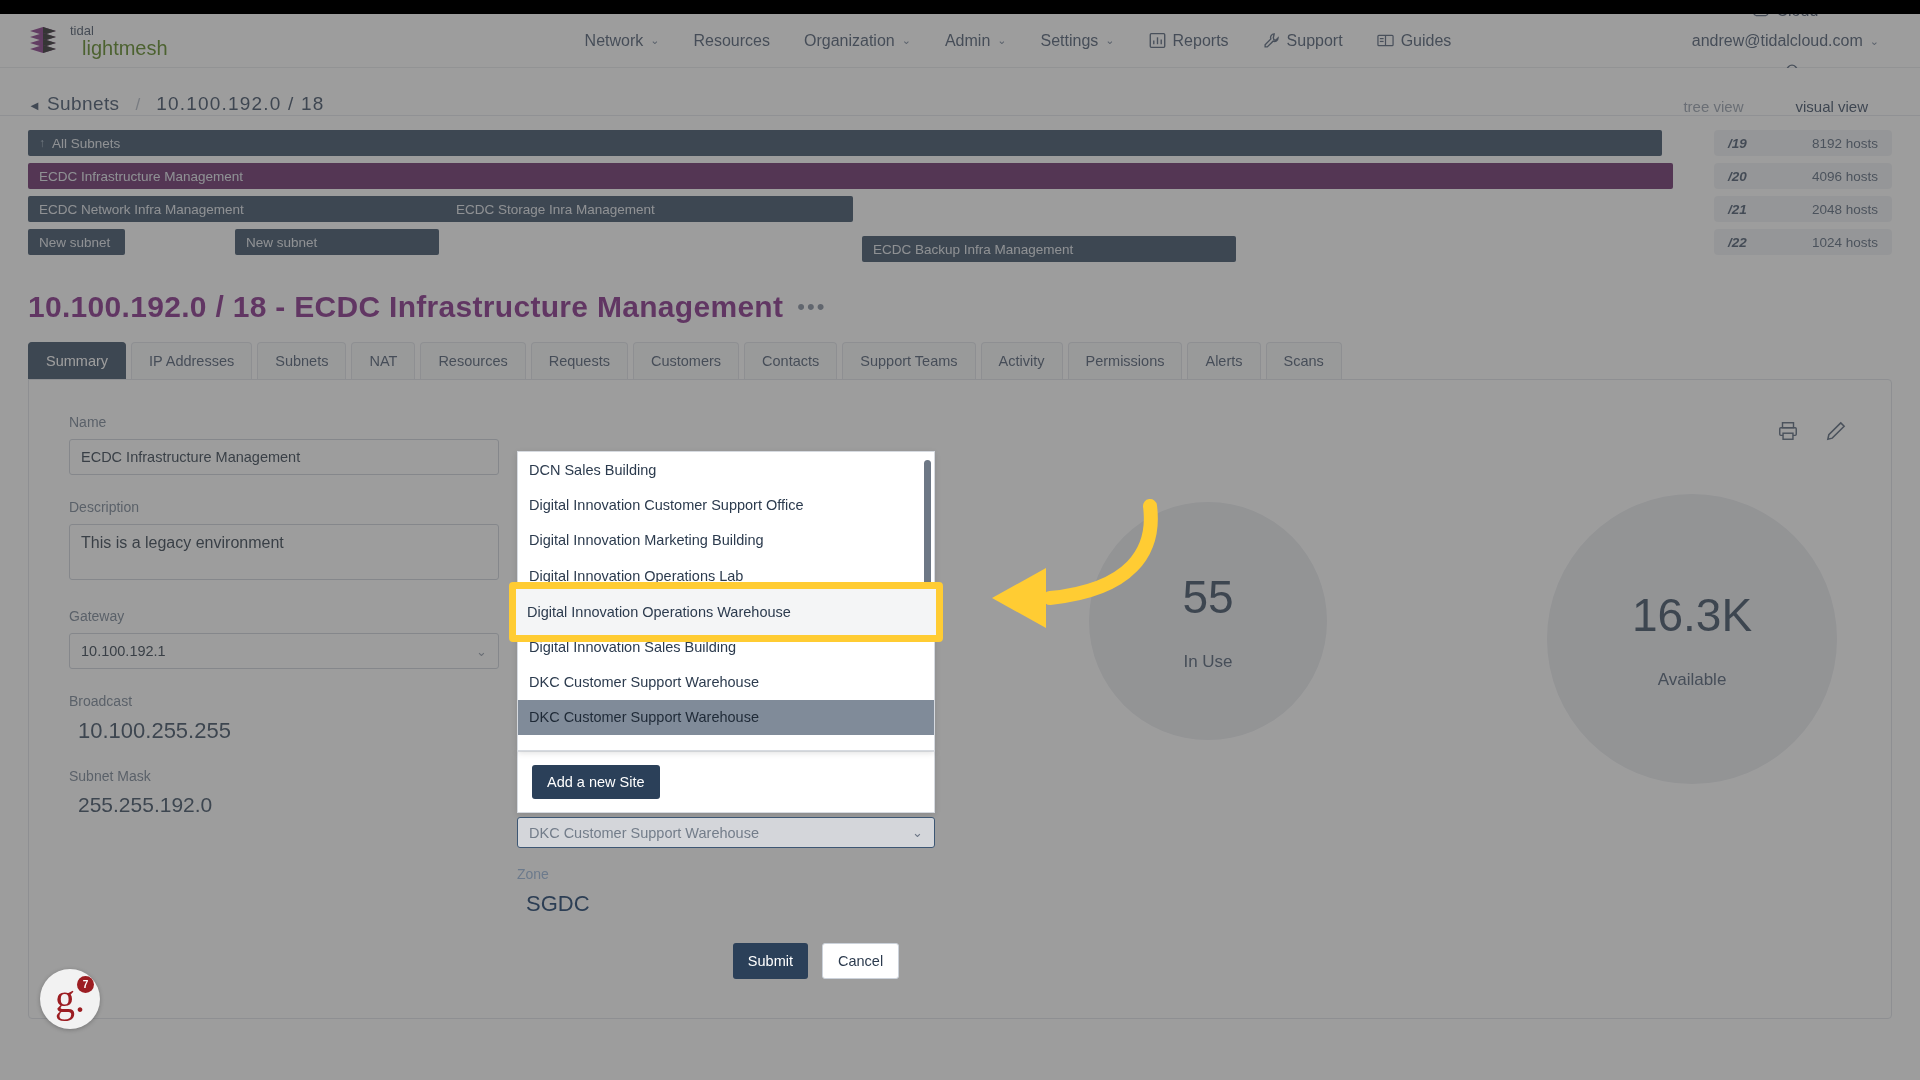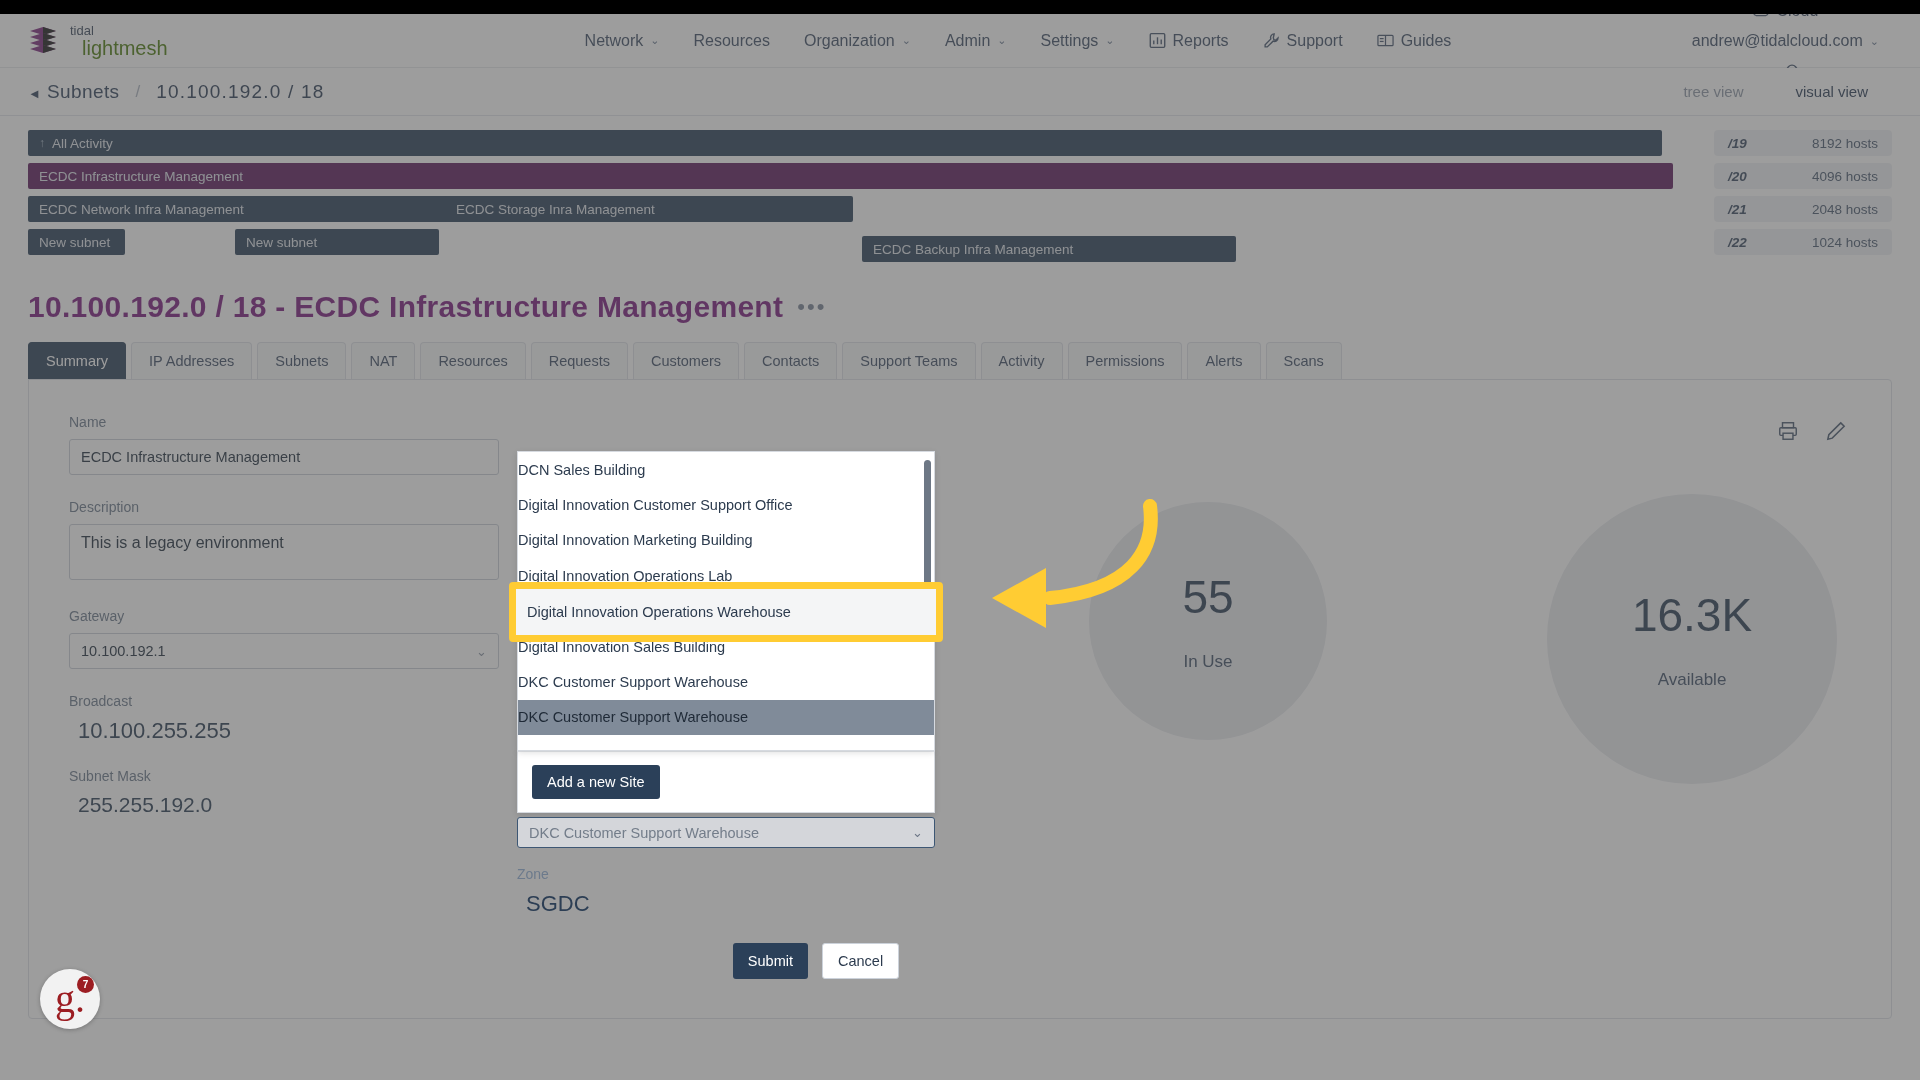--- a/index.html
+++ b/index.html
@@ -47,21 +47,21 @@
   }
   .caret { font-size: 11px; color:#6a7b92; }
   .navright { margin-left:auto; display:flex; align-items:center; padding-right: 24px; flex-direction: column;}
   .ico { display:inline-block; width:17px; height:17px; color:#46566e; }
   .ico svg { display:block; }
 
   
   #crumbbar {
     position: relative; z-index:5;
     height: 48px; background:#fff; border-bottom:1px solid #e2e5ea;
-    display:flex; align-items:center; padding: 0 28px;
+    display:flex; align-items:flex-end; padding: 0 28px;
   }
   #crumbbar .cb-back { font-size:19px; color:#33455e; letter-spacing:.4px; cursor:pointer;}
   #crumbbar .cb-sep { color:#aeb6c2; margin: 0 16px; font-size:17px;}
   #crumbbar .cb-cur { font-size:19px; color:#2e3f57; letter-spacing:1.2px;}
   .viewlinks { margin-left:auto; display:flex; gap:52px; padding-right: 24px;}
   .viewlink { font-size:15px; color:#8e98a6; cursor:pointer;}
   .viewlink.active { color:#2d3f58; }
 
   
   #mapwrap { position:relative; z-index:5; padding: 14px 28px 0 28px; background:#fff;}
@@ -151,21 +151,21 @@
     position:absolute; z-index: 60;
     left: 517px; top: 437px; width: 418px;
   }
   #ddlist {
     background:#fff; border:1px solid #d6dae0;
     height: 300px; overflow:hidden; position:relative;
     box-shadow: 0 2px 6px rgba(0,0,0,.12);
   }
   .ddopt {
     height: 35.4px; display:flex; align-items:center;
-    font-size:14.5px; color:#2c3b4e; cursor:pointer;
+    padding-left: 11px; font-size:14.5px; color:#2c3b4e; cursor:pointer;
     white-space:nowrap;
   }
   .ddopt.sel { background:#808b99; color:#1e2936; }
   #ddscroll {
     position:absolute; right:3px; top: 8px; width:7px; height: 160px;
     background:#6d7785; border-radius:4px;
   }
   #ddfooter {
     background:#fff; border:1px solid #d6dae0; border-top:1px solid #e4e7eb;
     padding: 13px 14px; box-shadow: 0 2px 6px rgba(0,0,0,.12);
@@ -341,21 +341,21 @@
     <div class="viewlinks">
       <span class="viewlink">tree view</span>
       <span class="viewlink active">visual view</span>
     </div>
   </div>
 
   <div id="mapwrap">
     <div class="maprow">
       <div class="seg" style="left:0px;width:1634px;">
         <span class="uparrow">↑</span>
-        <span>All Activity</span>
+        <span>All Subnets</span>
       </div>
     </div>
     <div class="maprow">
       <div class="seg purple" style="left:0px;width:1645px;">
         <span>ECDC Infrastructure Management</span>
       </div>
     </div>
     <div class="maprow">
       <div class="seg" style="left:0px;width:448px;">
         <span>ECDC Network Infra Management</span>

